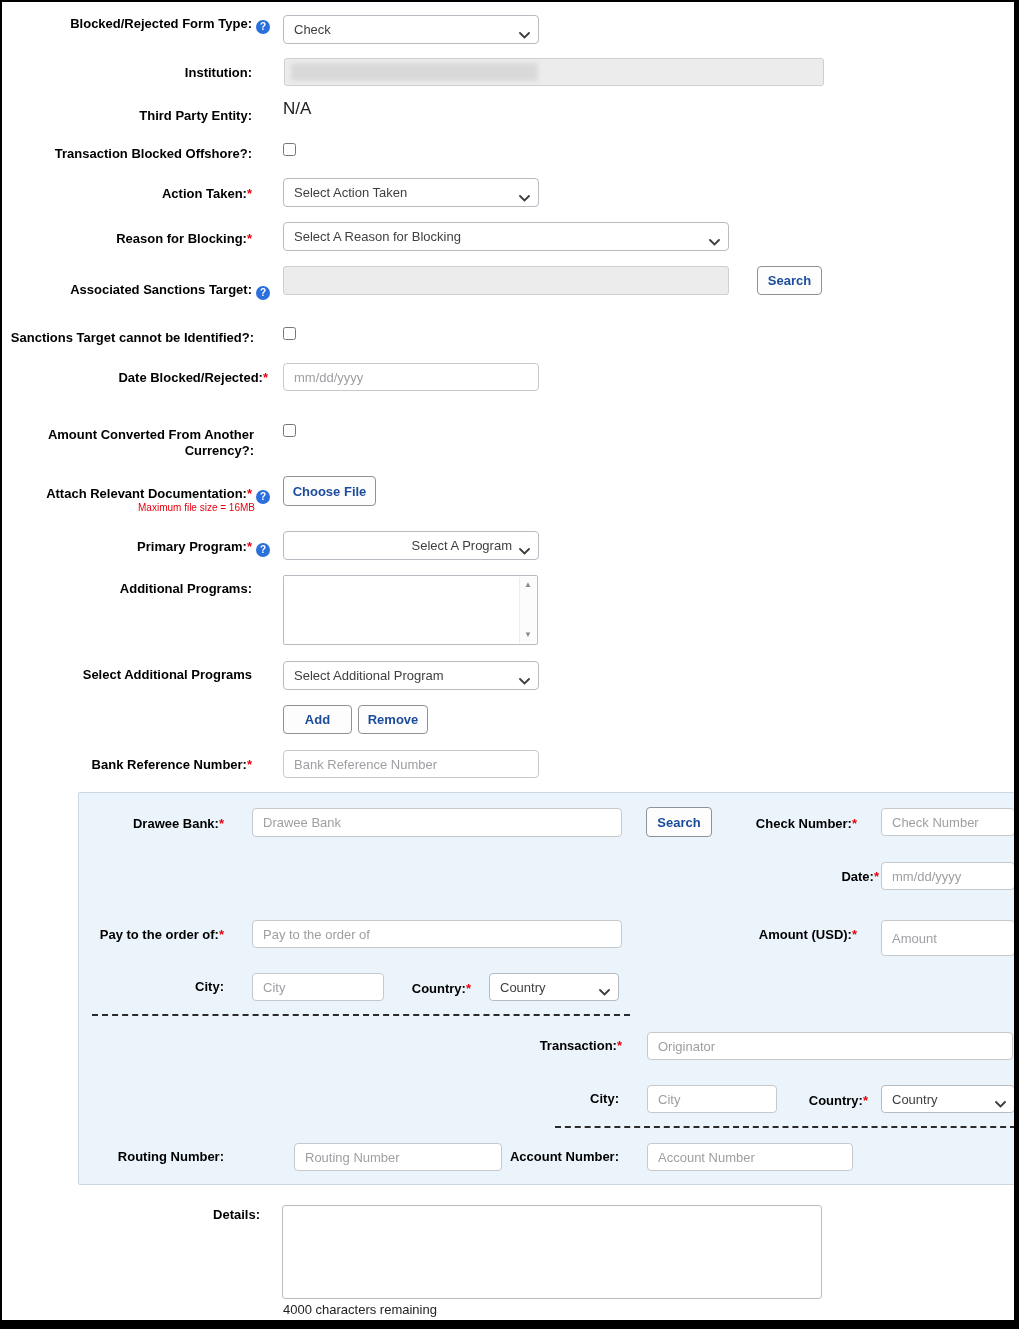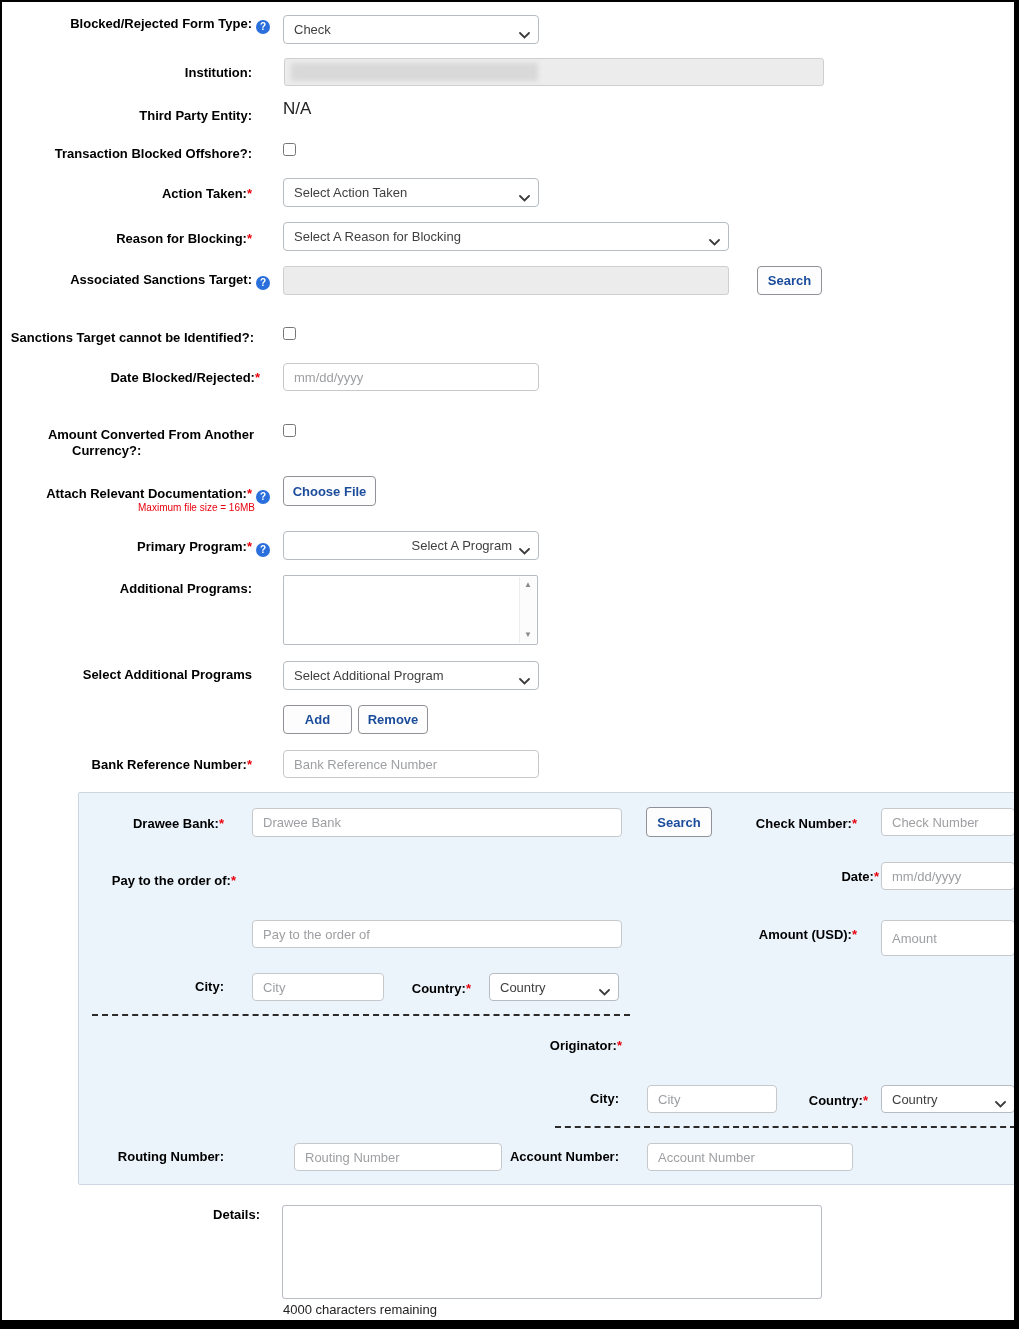--- a/index.html
+++ b/index.html
@@ -115,33 +115,33 @@
   </div>
 
   <div class="lbl" style="left:0;top:229px;width:250px;"><span>Reason for Blocking:</span><span class="req">*</span></div>
   <div class="sel" style="left:281px;top:220px;width:446px;height:29px;">
     <span>Select A Reason for Blocking</span>
     <span class="chev"><svg width="11" height="7" viewBox="0 0 11 7">
           <path d="M1 1l4.5 4.5L10 1" stroke="#3c3c3c" stroke-width="1.8" fill="none" stroke-linecap="round"></path>
         </svg></span>
   </div>
 
-  <div class="lbl" style="left:0;top:270px;width:268px;padding-left:16px;"><span>Associated Sanctions Target:</span><span class="help">?</span></div>
+  <div class="lbl" style="left:0;top:280px;width:268px;padding-left:16px;"><span>Associated Sanctions Target:</span><span class="help">?</span></div>
   <div class="disabled-inp" style="left:281px;top:264px;width:446px;height:29px;"></div>
   <button class="btn" style="left:755px;top:264px;width:65px;height:29px;">Search</button>
 
   <div class="lbl" style="left:0;top:328px;width:252px;">Sanctions Target cannot be Identified?:</div>
   <input type="checkbox" class="cbx" style="left: 281px; top: 325px;">
 
-  <div class="lbl" style="left:8px;top:368px;width:250px;"><span>Date Blocked/Rejected:</span><span class="req">*</span></div>
+  <div class="lbl" style="left:16px;top:368px;width:250px;"><span>Date Blocked/Rejected:</span><span class="req">*</span></div>
   <input class="inp" style="left: 281px; top: 361px; width: 256px; height: 28px;" placeholder="mm/dd/yyyy">
 
   <div class="lbl" style="left:0;top:425px;width:252px;white-space:normal;">
     <span style="display:block;">Amount Converted From Another</span>
-    <span style="display:block;text-align:left;padding-left:70px;">Currency?:</span>
+    <span style="display:block;text-align:right;padding-left:70px;">Currency?:</span>
   </div>
   <input type="checkbox" class="cbx" style="left: 281px; top: 422px;">
 
   <div class="lbl" style="left:0;top:484px;width:268px;"><span>Attach Relevant Documentation:</span><span class="req">*</span><span class="help">?</span></div>
   <div class="note" style="left:0;top:500px;width:253px;">Maximum file size = 16MB</div>
   <button class="btn" style="left:281px;top:474px;width:93px;height:30px;">Choose File</button>
 
   <div class="lbl" style="left:0;top:537px;width:268px;"><span>Primary Program:</span><span class="req">*</span><span class="help">?</span></div>
   <div class="sel" style="left:281px;top:529px;width:256px;height:29px;justify-content:flex-end;">
     <span>Select A Program</span>
@@ -176,38 +176,39 @@
 
   <div class="lbl" style="left:0;top:814px;width:222px;"><span>Drawee Bank:</span><span class="req">*</span></div>
   <input class="inp" style="left: 250px; top: 806px; width: 370px; height: 29px;" placeholder="Drawee Bank">
   <button class="btn" style="left:644px;top:805px;width:66px;height:30px;">Search</button>
   <div class="lbl" style="left:600px;top:814px;width:255px;"><span>Check Number:</span><span class="req">*</span></div>
   <input class="inp" style="left: 879px; top: 806px; width: 134px; height: 28px;" placeholder="Check Number">
 
   <div class="lbl" style="left:622px;top:867px;width:255px;"><span>Date:</span><span class="req">*</span></div>
   <input class="inp" style="left: 879px; top: 860px; width: 134px; height: 28px;" placeholder="mm/dd/yyyy">
 
-  <div class="lbl" style="left:0;top:871px;width:222px;margin-left:12px;"><span>Pay to the order of:</span><span class="req">*</span></div>
+  <div class="lbl" style="left:0;top:925px;width:222px;"><span>Pay to the order of:</span><span class="req">*</span></div>
   <input class="inp" style="left: 250px; top: 918px; width: 370px; height: 28px;" placeholder="Pay to the order of">
   <div class="lbl" style="left:600px;top:925px;width:255px;"><span>Amount (USD):</span><span class="req">*</span></div>
   <input class="inp" style="left: 879px; top: 918px; width: 134px; height: 36px;" placeholder="Amount">
 
   <div class="lbl" style="left:0;top:977px;width:222px;">City:</div>
   <input class="inp" style="left: 250px; top: 971px; width: 132px; height: 28px;" placeholder="City">
   <div class="lbl" style="left:330px;top:979px;width:139px;"><span>Country:</span><span class="req">*</span></div>
   <div class="sel" style="left:487px;top:971px;width:130px;height:28px;">
     <span>Country</span>
     <span class="chev"><svg width="11" height="7" viewBox="0 0 11 7">
           <path d="M1 1l4.5 4.5L10 1" stroke="#3c3c3c" stroke-width="1.8" fill="none" stroke-linecap="round"></path>
         </svg></span>
   </div>
 
   <div class="dash" style="left:90px;top:1012px;width:538px;"></div>
 
-  <div class="lbl" style="left:400px;top:1036px;width:220px;"><span>Originator:</span><span class="req">*</span></div>
+  <div class="lbl" style="left:400px;top:1036px;width:220px;"><span>Transaction:</span><span class="req">*</span></div>
+  <input class="inp" style="left: 645px; top: 1030px; width: 366px; height: 28px;" placeholder="Originator">
 
   <div class="lbl" style="left:400px;top:1089px;width:217px;">City:</div>
   <input class="inp" style="left: 645px; top: 1083px; width: 130px; height: 28px;" placeholder="City">
   <div class="lbl" style="left:730px;top:1091px;width:136px;"><span>Country:</span><span class="req">*</span></div>
   <div class="sel" style="left:879px;top:1083px;width:134px;height:28px;">
     <span>Country</span>
     <span class="chev"><svg width="11" height="7" viewBox="0 0 11 7">
           <path d="M1 1l4.5 4.5L10 1" stroke="#3c3c3c" stroke-width="1.8" fill="none" stroke-linecap="round"></path>
         </svg></span>
   </div>

